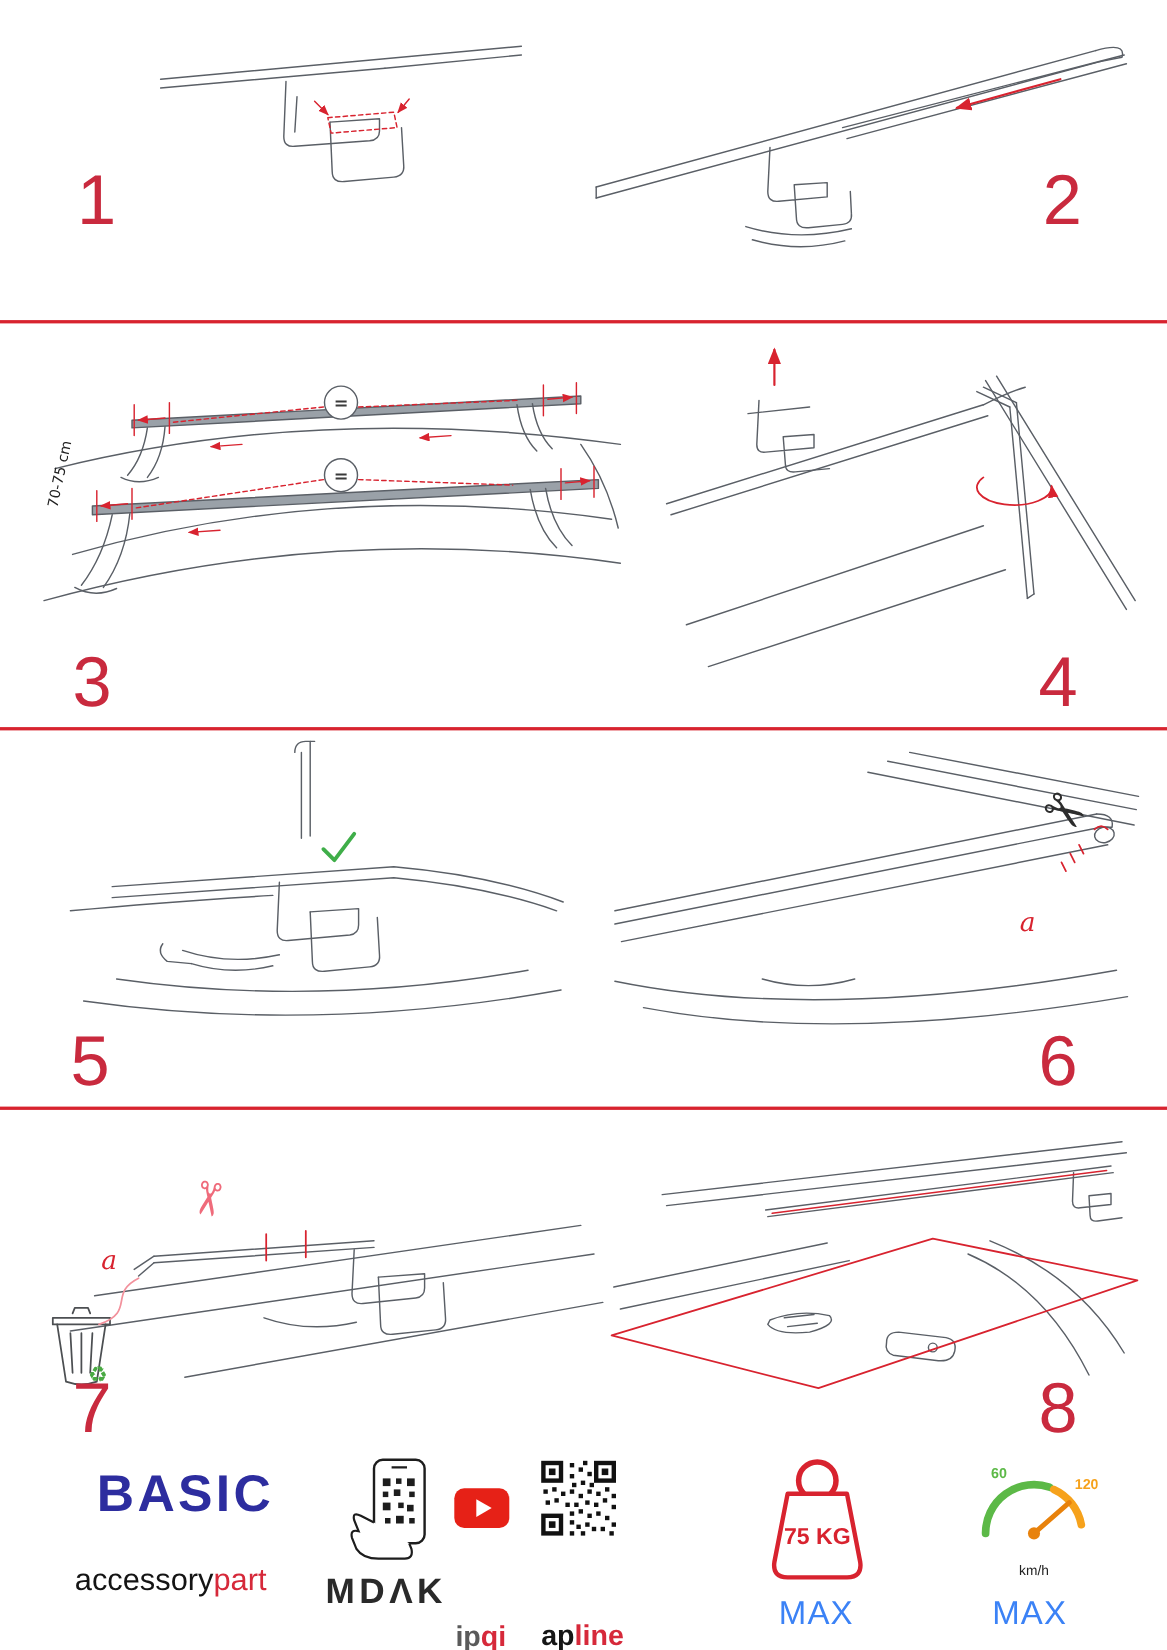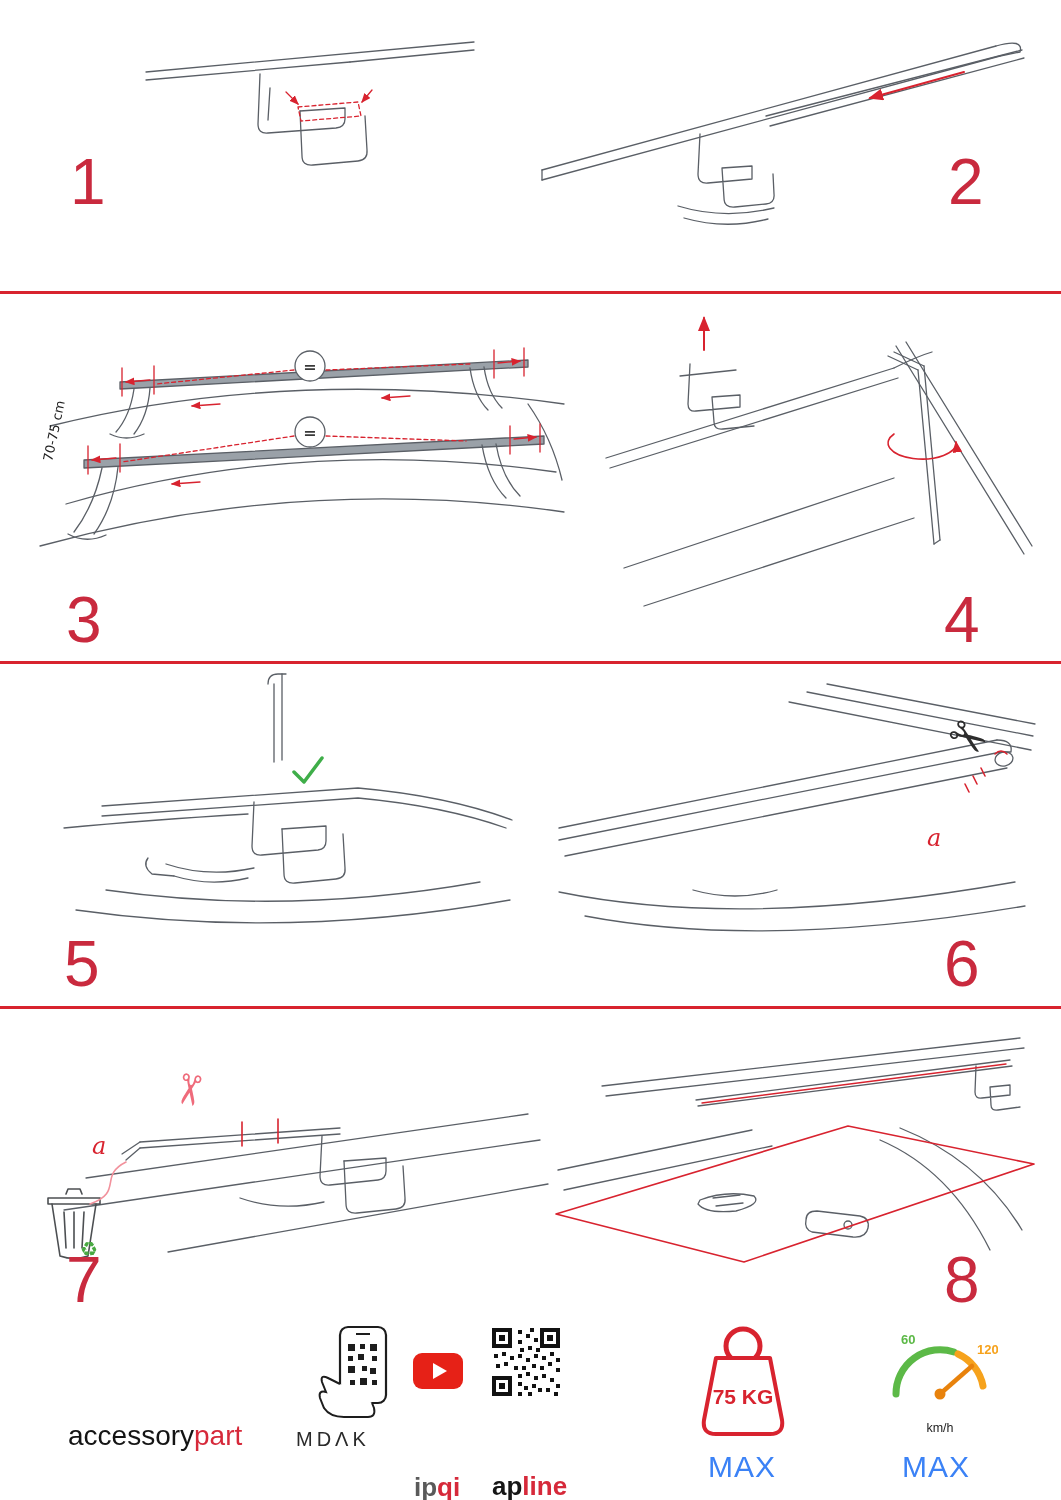--- a/index.html
+++ b/index.html
@@ -21,21 +21,21 @@
   text.part-a{font-family:"DejaVu Serif",serif;font-style:italic;font-size:24px;fill:#d8232f;}
   text.recycle{font-family:"DejaVu Sans",sans-serif;font-size:20px;fill:#49a942;}
   text.wkg{font-family:"Liberation Sans",sans-serif;font-weight:bold;font-size:21px;fill:#d8232f;text-anchor:middle;}
   text.sp-lo{font-family:"Liberation Sans",sans-serif;font-weight:bold;font-size:13px;fill:#5cb947;}
   text.sp-hi{font-family:"Liberation Sans",sans-serif;font-weight:bold;font-size:13px;fill:#f6a21c;}
   text.sp-unit{font-family:"Liberation Sans",sans-serif;font-size:12.5px;fill:#222;text-anchor:middle;}
   
   .brand{position:absolute;left:88px;top:1330px;font-size:47px;font-weight:700;color:#2d2d9f;letter-spacing:3px;}
   .subbrand{position:absolute;left:68px;top:1420px;font-size:28px;font-weight:400;color:#141414;}
   .red-txt{color:#d6293a;}
-  .mdak{position:absolute;left:296px;top:1428px;font-size:20px;font-weight:400;color:#2a2a2a;letter-spacing:4px;}
+  .mdak{position:absolute;left:296px;top:1428px;font-size:32px;font-weight:700;color:#2a2a2a;letter-spacing:4px;}
   .ipqi{position:absolute;left:414px;top:1472px;font-size:26px;font-weight:700;color:#5a5a5a;}
   .apline{position:absolute;left:492px;top:1424px;font-size:26px;font-weight:600;color:#161616;margin-top:47px;}
   .max-label{position:absolute;font-size:30px;color:#3b82f6;letter-spacing:1px;transform:translateX(-50%);}
   .max-weight{left:742px;top:1450px;}
   .max-speed{left:936px;top:1450px;}
 </style>
 </head>
 <body>
 
 <div class="page">
@@ -228,20 +228,21 @@
       <path d="M258,202 Q258,193 269,193 L312,198 Q322,200 320,210 Q318,220 305,219 L264,214 Q256,211 258,202 Z"></path>
       <circle cx="300" cy="207" r="4"></circle>
     </g>
     <g class="red">
       <path d="M154,85 L458,46" stroke-width="1.4"></path>
       <path d="M8,196 L300,108 L486,146 L196,244 Z" stroke-width="1.6"></path>
     </g>
   </svg>
   <div class="step-num" style="left:944px;top:1248px">8</div>
 
+  <div class="brand">BASIC</div>
   <div class="subbrand"><span>accessory</span><span class="red-txt">part</span></div>
 
   <svg class="panel-svg" style="left:310px;top:1324px" width="88" height="95" viewBox="0 0 88 95">
     <rect x="30" y="3" width="46" height="76" rx="8" fill="#fff" stroke="#1d1d1d" stroke-width="2.2"></rect>
     <path d="M46,10 L60,10" stroke="#1d1d1d" stroke-width="2"></path>
     <g fill="#1d1d1d">
       <rect x="38" y="20" width="7" height="7"></rect>
         <rect x="50" y="20" width="5" height="5"></rect>
         <rect x="60" y="20" width="7" height="7"></rect>
       <rect x="38" y="32" width="5" height="5"></rect>

